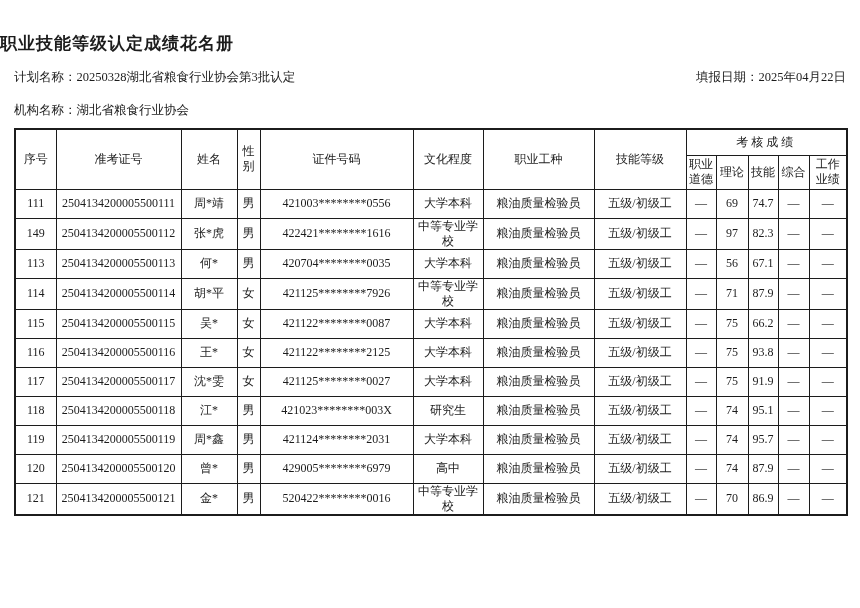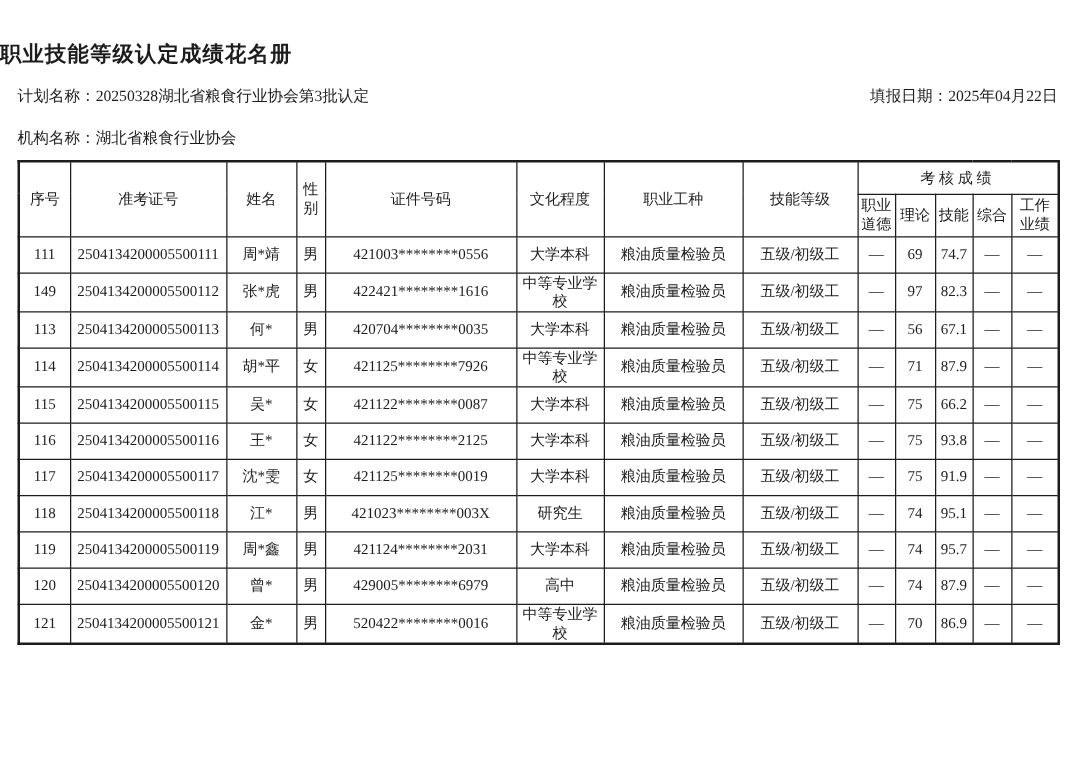--- a/index.html
+++ b/index.html
@@ -201,21 +201,21 @@
         <td class="num-cell">75</td>
         <td class="num-cell">93.8</td>
         <td class="num-cell">—</td>
         <td class="num-cell">—</td>
       </tr>
       <tr>
         <td class="num-cell">117</td>
         <td class="num-cell">2504134200005500117</td>
         <td>沈*雯</td>
         <td>女</td>
-        <td class="num-cell">421125********0019</td>
+        <td class="num-cell">421125********0027</td>
         <td>大学本科</td>
         <td>粮油质量检验员</td>
         <td>五级/初级工</td>
         <td class="num-cell">—</td>
         <td class="num-cell">75</td>
         <td class="num-cell">91.9</td>
         <td class="num-cell">—</td>
         <td class="num-cell">—</td>
       </tr>
       <tr>

